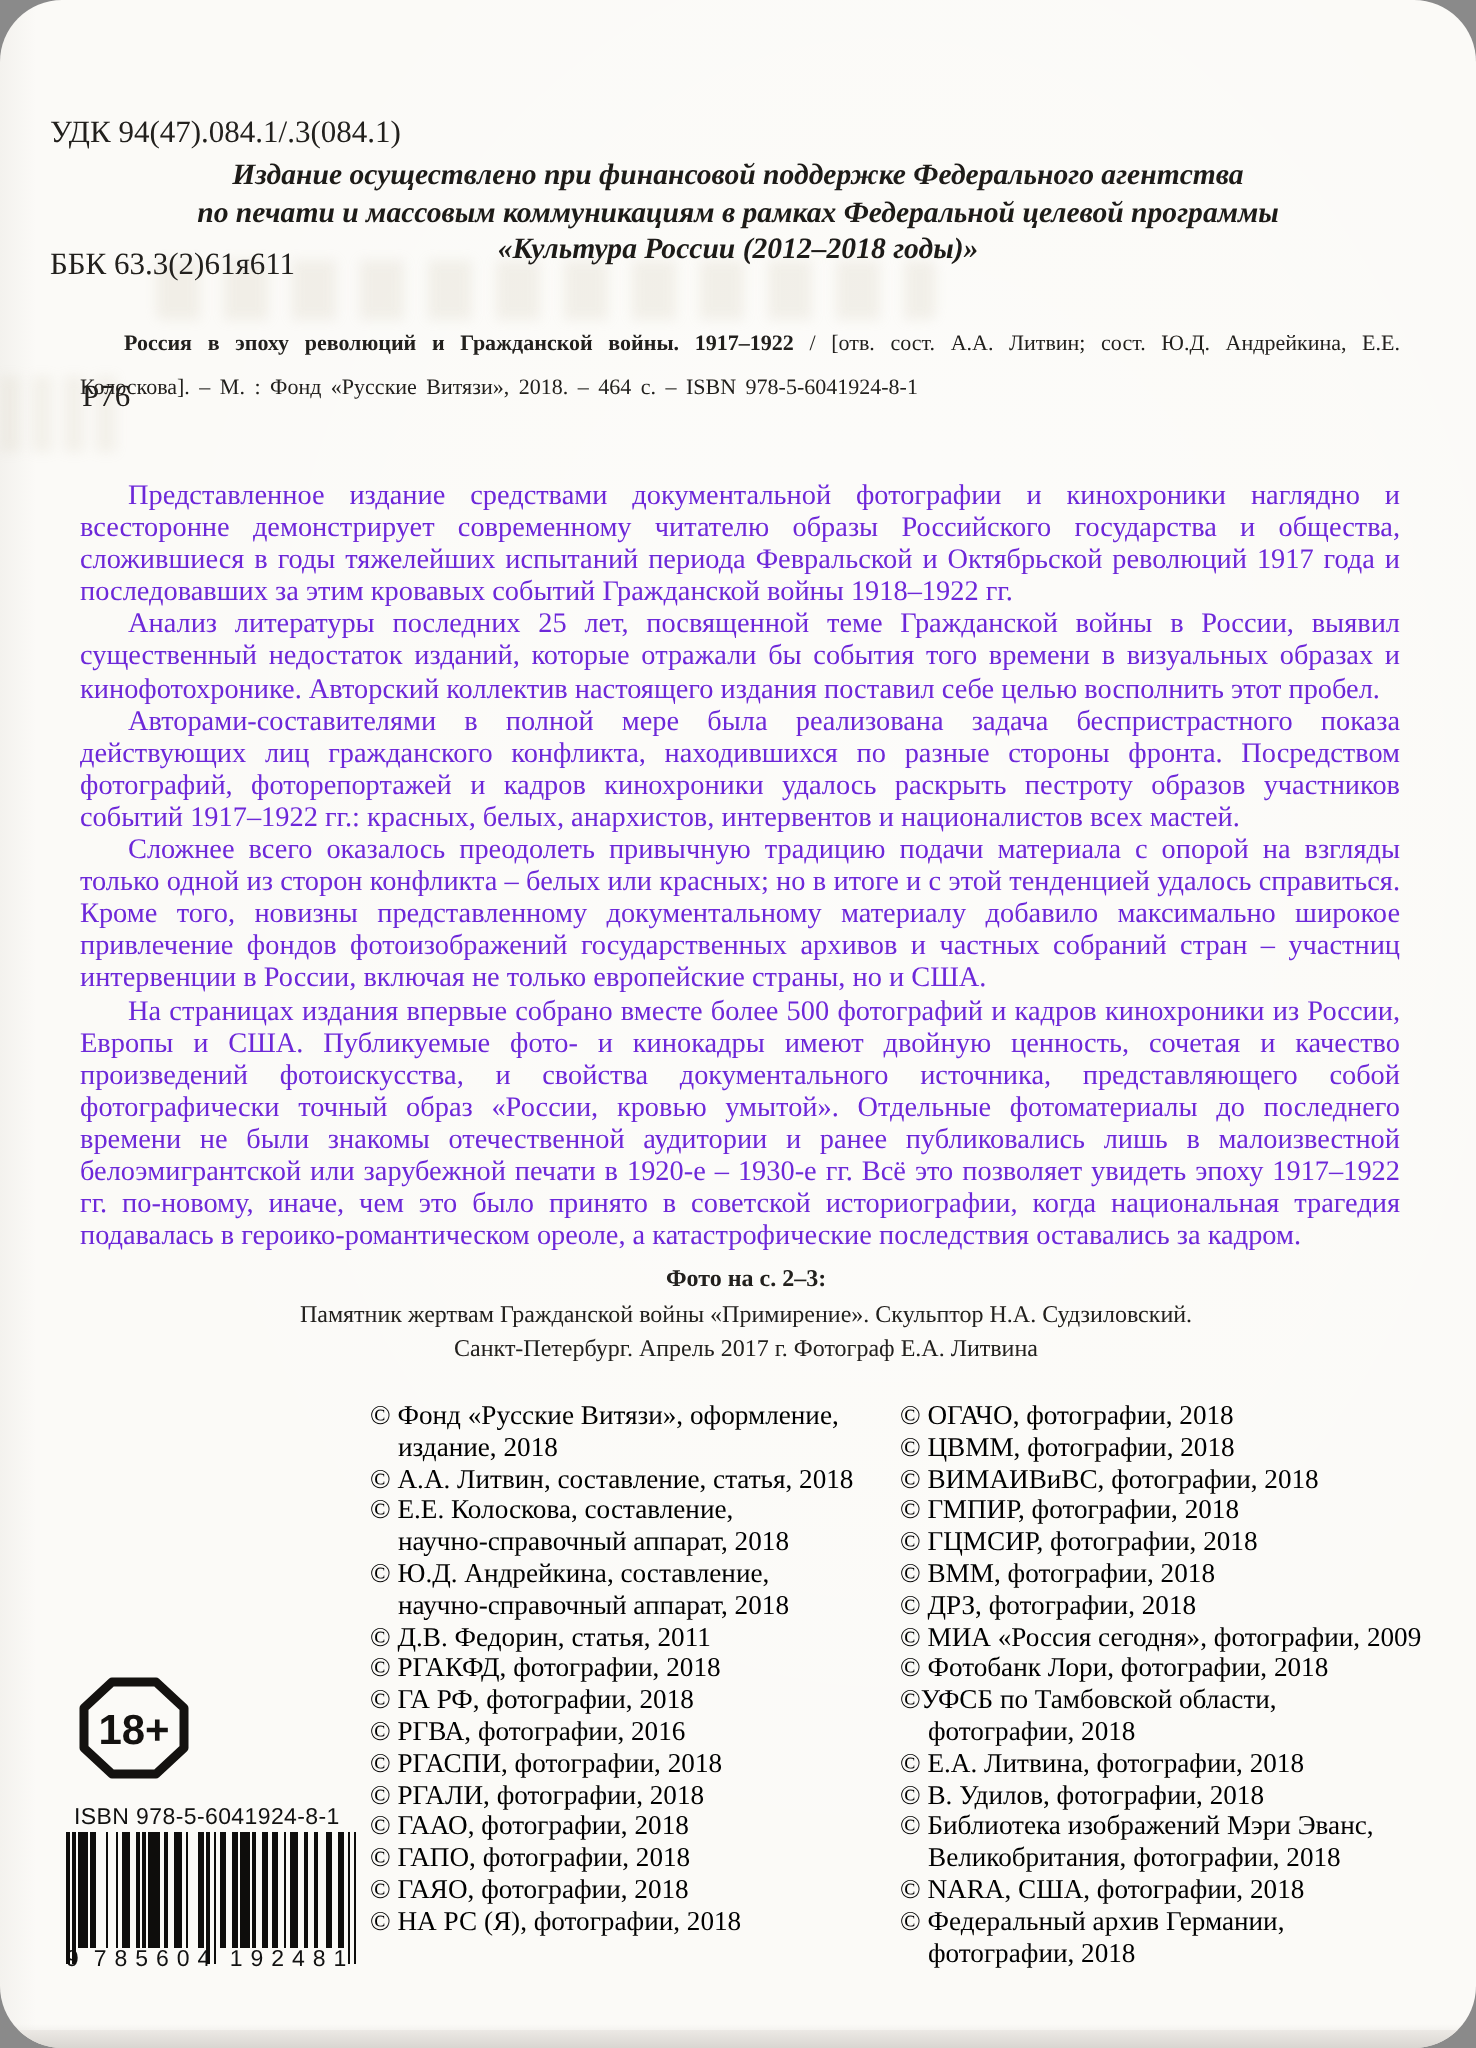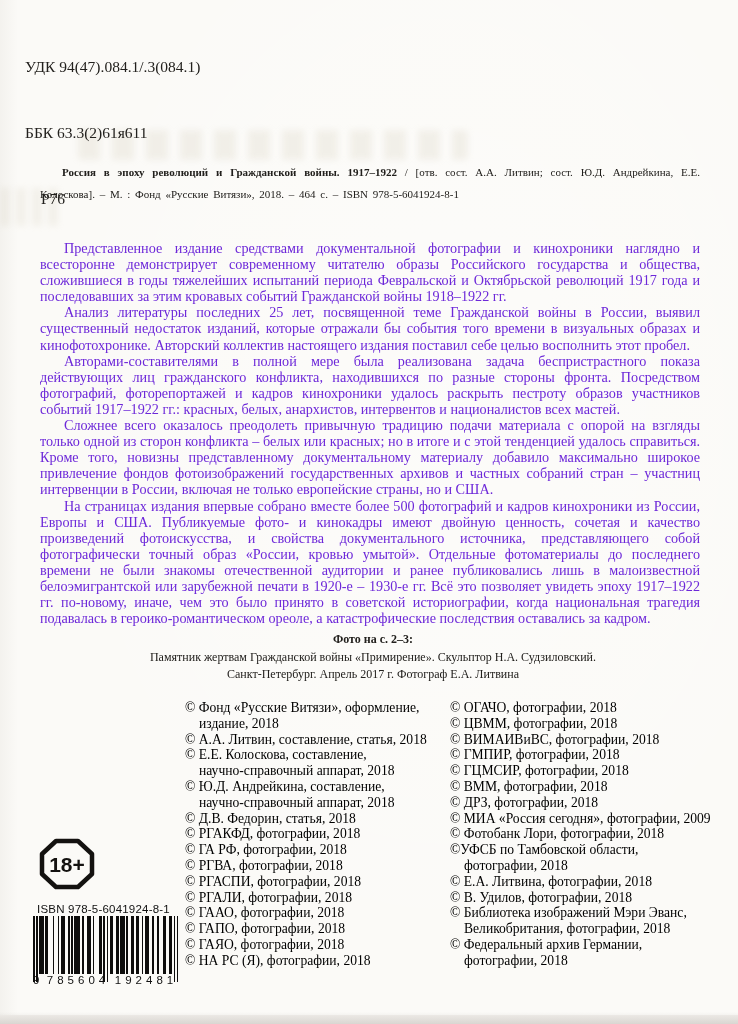--- a/index.html
+++ b/index.html
@@ -4,20 +4,21 @@
 <style>
   html,body{margin:0;padding:0;background:#8a8a8a;}
   .page{
     position:relative;
     width:738px;height:1024px;
     margin:0 auto;
     background:#fbfaf7;
     overflow:hidden;
     font-family:"Liberation Serif","DejaVu Serif",serif;
     color:#22201d;
+    border-radius:31px;
   }
   
   .page::before{
     content:"";position:absolute;inset:0;pointer-events:none;
     background:
       linear-gradient(90deg,rgba(120,110,95,0.06),rgba(0,0,0,0) 18px),
       linear-gradient(0deg,rgba(100,95,88,0.18),rgba(0,0,0,0) 12px),
       radial-gradient(ellipse at 60% 40%,rgba(255,255,255,0.35),rgba(0,0,0,0) 70%);
   }
   .ghost{
@@ -116,20 +117,23 @@
 
   <div class="ghost ghost-1"></div>
   <div class="ghost ghost-2"></div>
 
   <div class="udk-block">
     <div>УДК 94(47).084.1/.3(084.1)</div>
     <div>ББК 63.3(2)61я611</div>
     <div class="p76">Р76</div>
   </div>
 
+  <div class="funding">Издание осуществлено при финансовой поддержке Федерального агентства
+по печати и массовым коммуникациям в рамках Федеральной целевой программы
+«Культура России (2012–2018 годы)»</div>
 
   <p class="biblio"><span class="b">Россия в эпоху революций и Гражданской войны. 1917–1922</span><span> / [отв. сост. А.А. Литвин; сост. Ю.Д. Андрейкина, Е.Е. Колоскова]. – М. : Фонд «Русские Витязи», 2018. – 464 с. – ISBN 978-5-6041924-8-1</span></p>
 
   <div class="annotation">
       <p>Представленное издание средствами документальной фотографии и кинохроники наглядно и всесторонне демонстрирует современному читателю образы Российского государства и общества, сложившиеся в годы тяжелейших испытаний периода Февральской и Октябрьской революций 1917 года и последовавших за этим кровавых событий Гражданской войны 1918–1922 гг.</p>
       <p>Анализ литературы последних 25 лет, посвященной теме Гражданской войны в России, выявил существенный недостаток изданий, которые отражали бы события того времени в визуальных образах и кинофотохронике. Авторский коллектив настоящего издания поставил себе целью восполнить этот пробел.</p>
       <p>Авторами-составителями в полной мере была реализована задача беспристрастного показа действующих лиц гражданского конфликта, находившихся по разные стороны фронта. Посредством фотографий, фоторепортажей и кадров кинохроники удалось раскрыть пестроту образов участников событий 1917–1922 гг.: красных, белых, анархистов, интервентов и националистов всех мастей.</p>
       <p>Сложнее всего оказалось преодолеть привычную традицию подачи материала с опорой на взгляды только одной из сторон конфликта – белых или красных; но в итоге и с этой тенденцией удалось справиться. Кроме того, новизны представленному документальному материалу добавило максимально широкое привлечение фондов фотоизображений государственных архивов и частных собраний стран – участниц интервенции в России, включая не только европейские страны, но и США.</p>
       <p>На страницах издания впервые собрано вместе более 500 фотографий и кадров кинохроники из России, Европы и США. Публикуемые фото- и кинокадры имеют двойную ценность, сочетая и качество произведений фотоискусства, и свойства документального источника, представляющего собой фотографически точный образ «России, кровью умытой». Отдельные фотоматериалы до последнего времени не были знакомы отечественной аудитории и ранее публиковались лишь в малоизвестной белоэмигрантской или зарубежной печати в 1920-е – 1930-е гг. Всё это позволяет увидеть эпоху 1917–1922 гг. по-новому, иначе, чем это было принято в советской историографии, когда национальная трагедия подавалась в героико-романтическом ореоле, а катастрофические последствия оставались за кадром.</p>
     </div>
@@ -142,24 +146,24 @@
 
   <div class="credits">
     <div class="credit-col left">
         <div>© Фонд «Русские Витязи», оформление,
 издание, 2018</div>
         <div>© А.А. Литвин, составление, статья, 2018</div>
         <div>© Е.Е. Колоскова, составление,
 научно-справочный аппарат, 2018</div>
         <div>© Ю.Д. Андрейкина, составление,
 научно-справочный аппарат, 2018</div>
-        <div>© Д.В. Федорин, статья, 2018</div>
+        <div>© Д.В. Федорин, статья, 2011</div>
         <div>© РГАКФД, фотографии, 2018</div>
         <div>© ГА РФ, фотографии, 2018</div>
-        <div>© РГВА, фотографии, 2018</div>
+        <div>© РГВА, фотографии, 2016</div>
         <div>© РГАСПИ, фотографии, 2018</div>
         <div>© РГАЛИ, фотографии, 2018</div>
         <div>© ГААО, фотографии, 2018</div>
         <div>© ГАПО, фотографии, 2018</div>
         <div>© ГАЯО, фотографии, 2018</div>
         <div>© НА РС (Я), фотографии, 2018</div>
       </div>
     <div class="credit-col right">
         <div>© ОГАЧО, фотографии, 2018</div>
         <div>© ЦВММ, фотографии, 2018</div>
@@ -169,20 +173,21 @@
         <div>© ВММ, фотографии, 2018</div>
         <div>© ДРЗ, фотографии, 2018</div>
         <div>© МИА «Россия сегодня», фотографии, 2009</div>
         <div>© Фотобанк Лори, фотографии, 2018</div>
         <div>©УФСБ по Тамбовской области,
 фотографии, 2018</div>
         <div>© Е.А. Литвина, фотографии, 2018</div>
         <div>© В. Удилов, фотографии, 2018</div>
         <div>© Библиотека изображений Мэри Эванс,
 Великобритания, фотографии, 2018</div>
+        <div>© NARA, США, фотографии, 2018</div>
         <div>© Федеральный архив Германии,
 фотографии, 2018</div>
       </div>
   </div>
 
   <div class="age-badge">
     <svg width="56" height="52" viewBox="0 0 56 52">
       <polygon points="17,3 39,3 53,16 53,36 39,49 17,49 3,36 3,16" fill="none" stroke="#141210" stroke-width="4.5" stroke-linejoin="round"></polygon>
       <text x="28" y="34" text-anchor="middle" font-family="Liberation Sans, DejaVu Sans, sans-serif" font-size="21" font-weight="bold" fill="#141210">18+</text>
     </svg>

